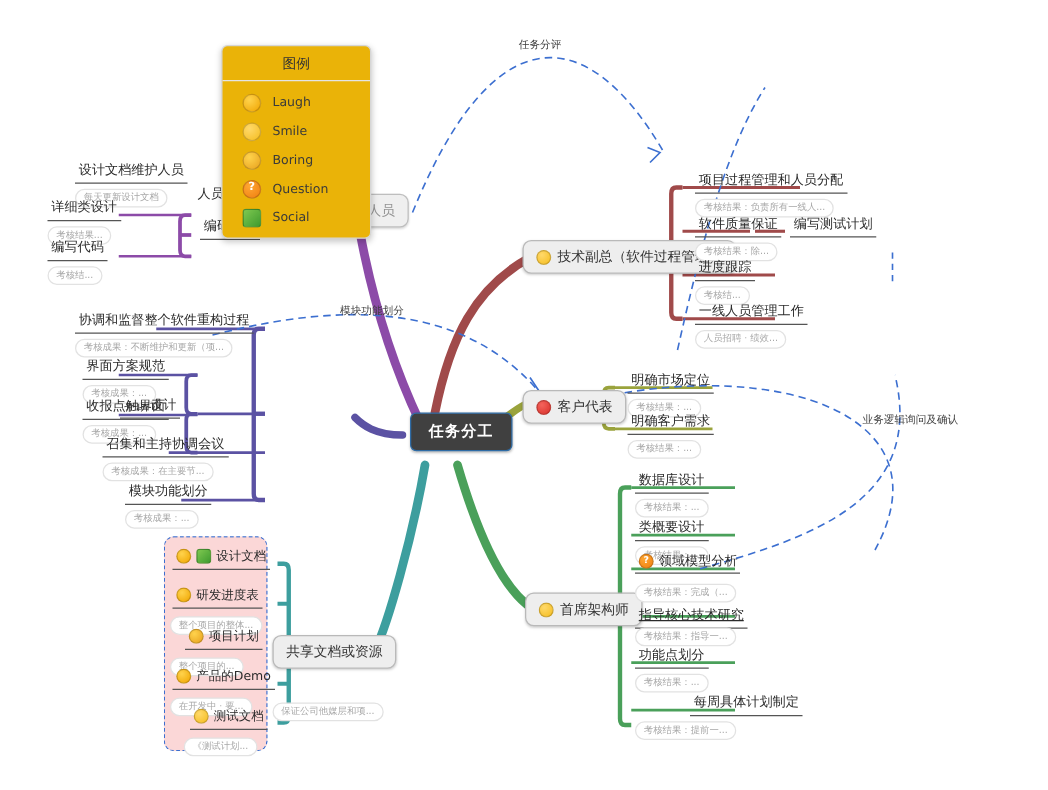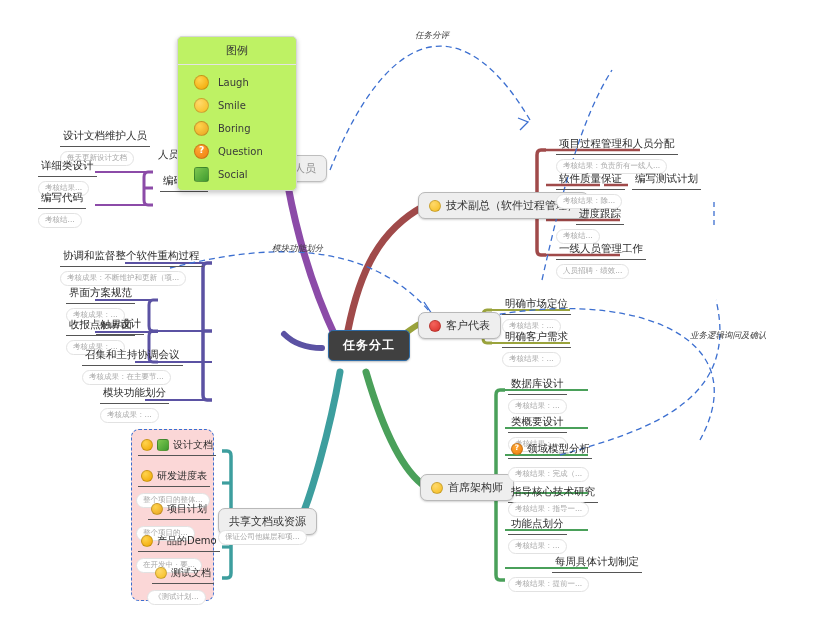--- a/index.html
+++ b/index.html
@@ -36,28 +36,28 @@
   }
 
   .note{
     font-size:7.5px;color:#a8a8a8;background:#fff;
     border:1px solid #e2e2e2;border-radius:9px;
     padding:1.5px 6px;display:inline-block;
   }
 
   .plain{font-size:10.5px;color:#2b2b2b;border-bottom:1.6px solid #555;padding:1px 3px 3px 3px;}
 
-  .annot{position:absolute;font-size:8.5px;font-style:italic;color:#3d3d3d;
+  .annot{position:absolute;font-size:8.5px;color:#3d3d3d;
          font-family:"DejaVu Serif","Liberation Serif",serif;white-space:nowrap;}
   .annot.ctr{text-align:center;white-space:normal;line-height:1.5;}
 
   
   #legend{
     position:absolute;left:177px;top:36px;width:118px;
-    background:#bef264;border:1px solid #d6d6d6;border-radius:5px;
+    background:#eab308;border:1px solid #d6d6d6;border-radius:5px;
     box-shadow:0 2px 5px rgba(0,0,0,.22);
     z-index:40;
   }
   #legend .lg-title{
     text-align:center;font-size:11px;color:#333;padding:6px 0 6px 0;
     border-bottom:1px solid #e4e4e4;font-weight:normal;
   }
   #legend ul{list-style:none;margin:0;padding:6px 0 4px 0;}
   #legend li{display:flex;align-items:center;gap:9px;padding:4px 0 4px 16px;font-size:10px;color:#3a3a3a;}
 
@@ -193,21 +193,21 @@
 
   <div class="node lvl1" style="left:418px;top:192px;">
     <span class="emo smile sm"></span>
     <span>技术副总（软件过程管理）</span>
   </div>
   <div class="node plain" style="left:556px;top:136px;">项目过程管理和人员分配</div>
   <div class="node" style="left:556px;top:153px;"><span class="note">考核结果：负责所有一线人...</span></div>
   <div class="node plain" style="left:556px;top:171px;">软件质量保证</div>
   <div class="node plain" style="left:632px;top:171px;">编写测试计划</div>
   <div class="node" style="left:556px;top:188px;"><span class="note">考核结果：除...</span></div>
-  <div class="node plain" style="left:576px;top:206px;">进度跟踪</div>
+  <div class="node plain" style="left:556px;top:206px;">进度跟踪</div>
   <div class="node" style="left:556px;top:223px;"><span class="note">考核结...</span></div>
   <div class="node plain" style="left:556px;top:241px;">一线人员管理工作</div>
   <div class="node" style="left:556px;top:258px;"><span class="note">人员招聘 · 绩效...</span></div>
 
   <div class="node lvl1" style="left:418px;top:312px;">
     <span class="emo angry sm"></span>
     <span>客户代表</span>
   </div>
   <div class="node plain" style="left:502px;top:296px;">明确市场定位</div>
   <div class="node" style="left:502px;top:313px;"><span class="note">考核结果：...</span></div>
@@ -221,32 +221,32 @@
   <div class="node plain" style="left:508px;top:376px;">数据库设计</div>
   <div class="node" style="left:508px;top:393px;"><span class="note">考核结果：...</span></div>
   <div class="node plain" style="left:508px;top:414px;">类概要设计</div>
   <div class="node" style="left:508px;top:431px;"><span class="note">考核结果：...</span></div>
   <div class="node lvl2" style="left:508px;top:441px;border-bottom:none;">
     <span class="emo question sm"></span>
     <span>领域模型分析</span>
   </div>
   <div class="node" style="left:508px;top:458px;width:84px;border-bottom:1.6px solid #555;height:0;"></div>
   <div class="node" style="left:508px;top:461px;"><span class="note">考核结果：完成（...</span></div>
-  <div class="node plain" style="left:508px;top:484px;">指导核心技术研究</div>
+  <div class="node plain" style="left:508px;top:484px;text-decoration:underline;">指导核心技术研究</div>
   <div class="node" style="left:508px;top:496px;"><span class="note">考核结果：指导一...</span></div>
   <div class="node plain" style="left:508px;top:516px;">功能点划分</div>
   <div class="node" style="left:508px;top:533px;"><span class="note">考核结果：...</span></div>
   <div class="node plain" style="left:508px;top:554px;margin-left:44px;">每周具体计划制定</div>
   <div class="node" style="left:508px;top:571px;"><span class="note">考核结果：提前一...</span></div>
 
   <div id="pinkbox"></div>
   <div class="node lvl1" style="left:218px;top:508px;background:#eeeeee;">
     <span>共享文档或资源</span>
   </div>
-  <div class="node" style="left:218px;top:524px;"><span class="note">保证公司他媒层和项...</span></div>
+  <div class="node" style="left:218px;top:556px;"><span class="note">保证公司他媒层和项...</span></div>
 
   <div class="pinknode" style="left:138px;top:437px;">
     <span class="emo laugh sm"></span>
     <span class="emo social sm"></span>
     <span>设计文档</span>
   </div>
   <div class="pinknode" style="left:138px;top:468px;">
     <span class="emo laugh sm"></span>
     <span>研发进度表</span>
   </div>

